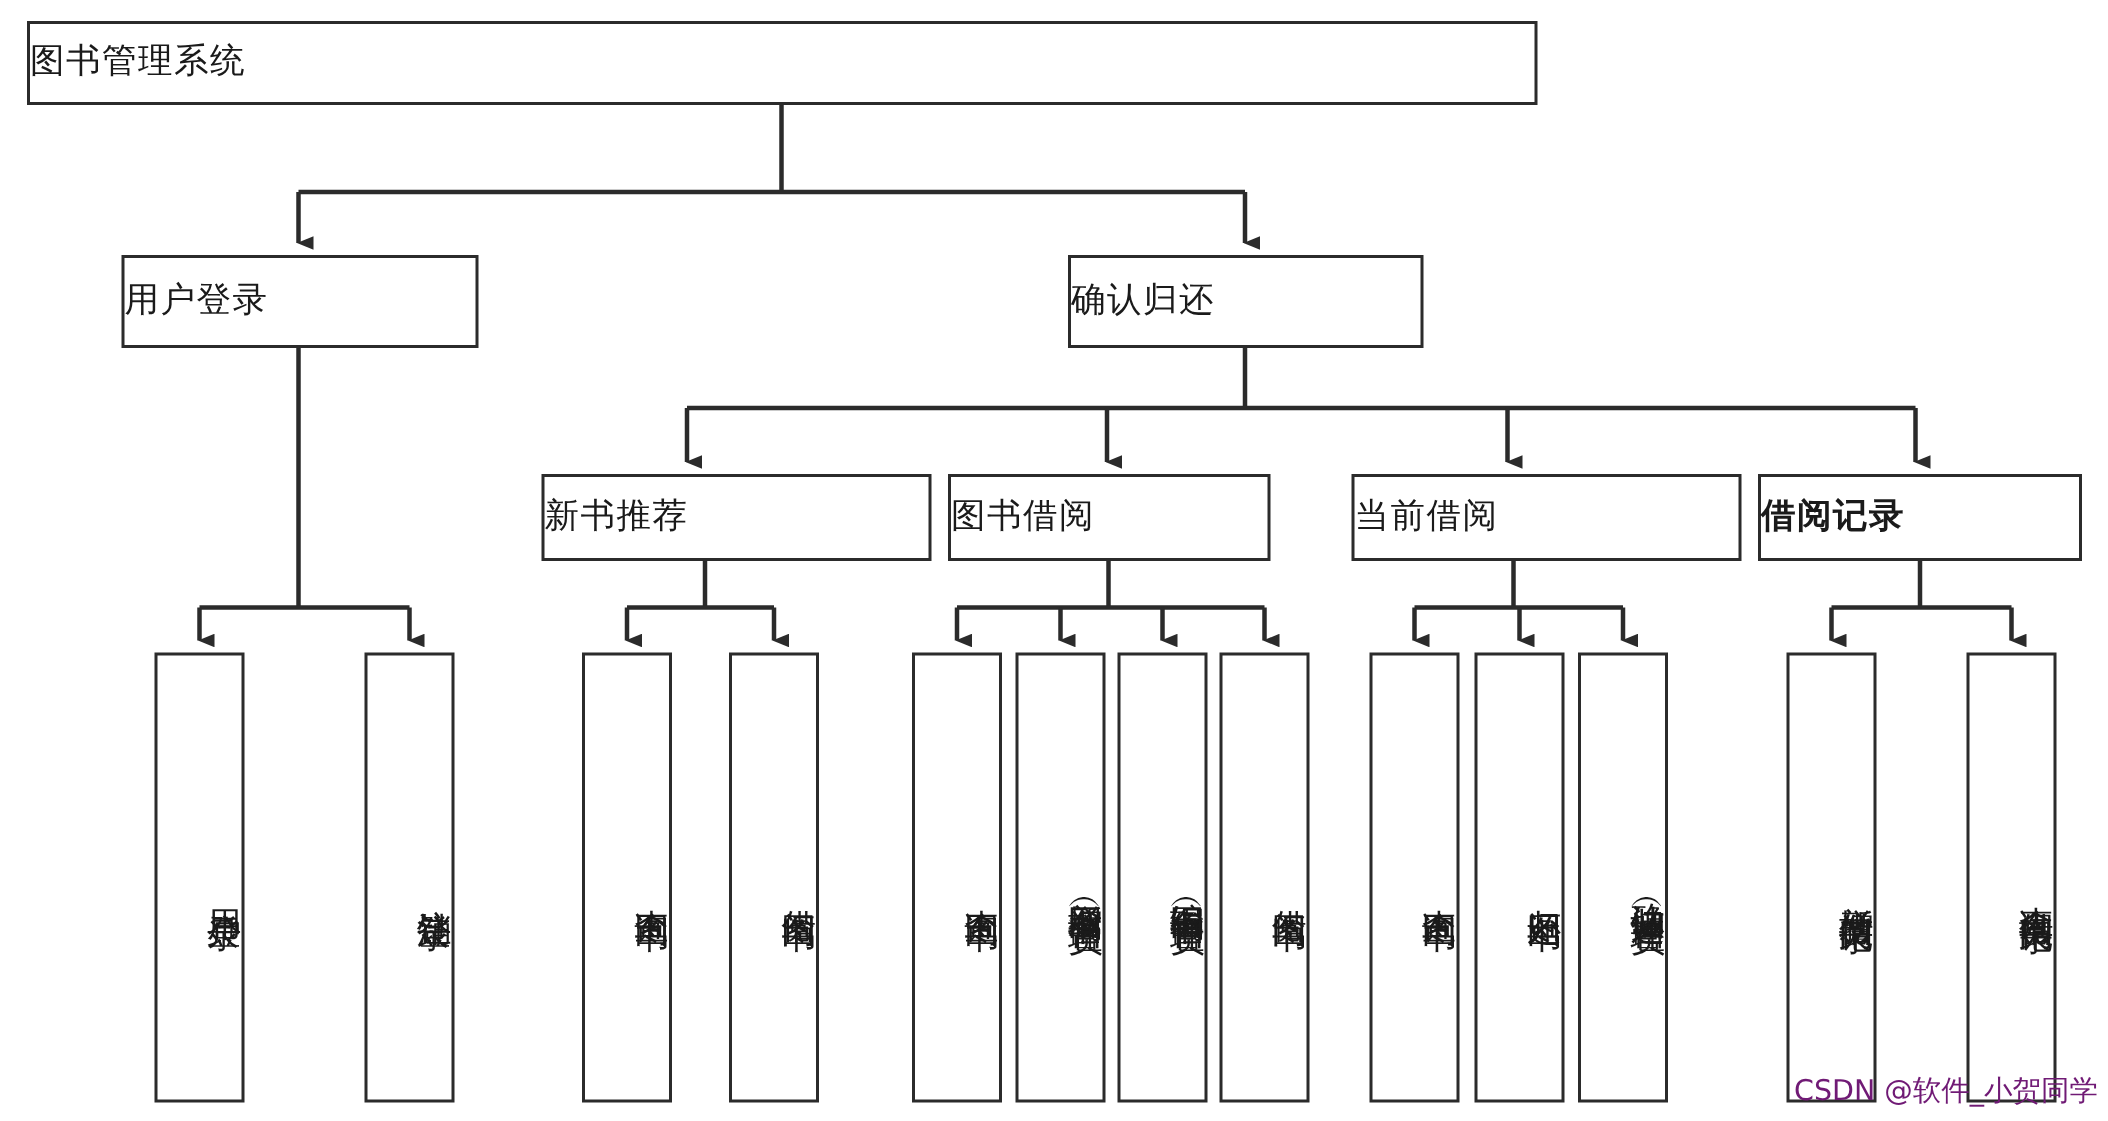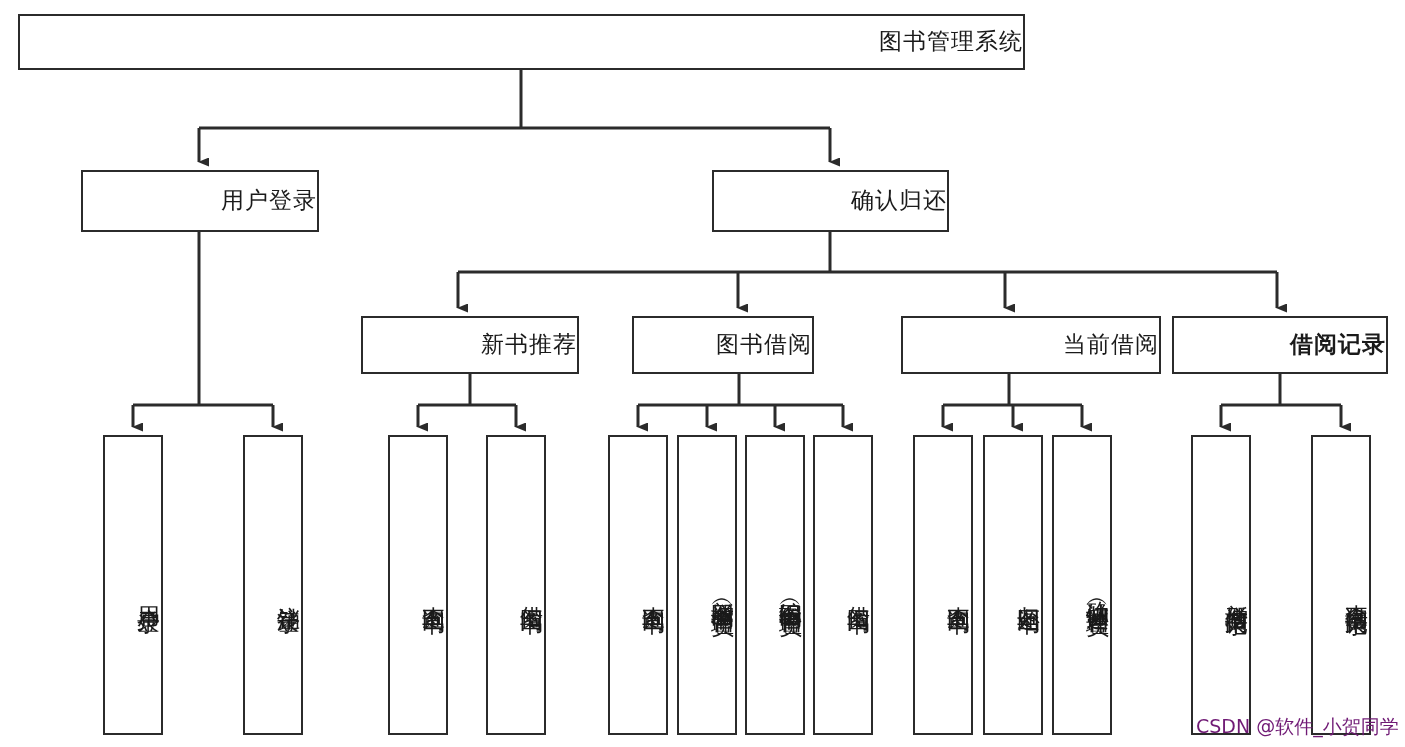--- a/index.html
+++ b/index.html
@@ -25,21 +25,21 @@
     width: 1405px;
     height: 747px;
   }
   .node {
     position: absolute;
     box-sizing: border-box;
     border: 2px solid #2b2b2b;
     background: #ffffff;
     display: flex;
     align-items: center;
-    justify-content: flex-end;
+    justify-content: flex-start;
     color: #1a1a1a;
     z-index: 2;
   }
   .node-h {
     font-size: 23px;
     letter-spacing: 1px;
     line-height: 1.1;
     white-space: nowrap;
   }
   .node-v {
@@ -142,24 +142,24 @@
     <span>图书管理系统</span>
   </div>
 
   <div class="node node-h" id="n-l2_login" style="left: 81px; top: 170px; width: 238px; height: 62px;">
     <span>用户登录</span>
   </div>
   <div class="node node-h" id="n-l2_book" style="left: 712px; top: 170px; width: 237px; height: 62px;">
     <span>确认归还</span>
   </div>
 
-  <div class="node node-h" id="n-l3_new" style="left: 361px; top: 316px; width: 218px; height: 58px;">
+  <div class="node node-h" id="n-l3_new" style="left: 361px; top: 316px; width: 260px; height: 58px;">
     <span>新书推荐</span>
   </div>
-  <div class="node node-h" id="n-l3_borrow" style="left: 632px; top: 316px; width: 182px; height: 58px;">
+  <div class="node node-h" id="n-l3_borrow" style="left: 632px; top: 316px; width: 215px; height: 58px;">
     <span>图书借阅</span>
   </div>
   <div class="node node-h" id="n-l3_current" style="left: 901px; top: 316px; width: 260px; height: 58px;">
     <span>当前借阅</span>
   </div>
   <div class="node node-h" id="n-l3_record" style="left: 1172px; top: 316px; width: 216px; height: 58px; font-weight: bold;">
     <span>借阅记录</span>
   </div>
 
   <div class="node node-v" id="n-leaf_user_login" style="left: 103px; top: 435px; width: 60px; height: 300px;">

